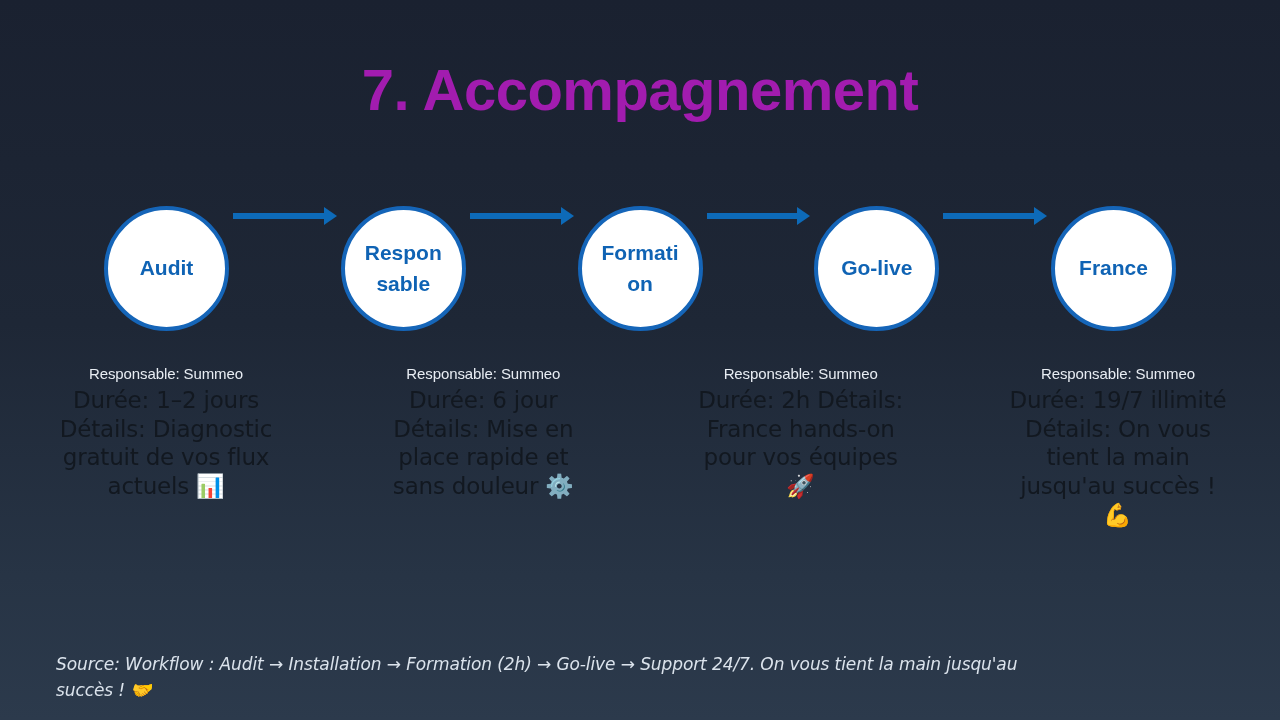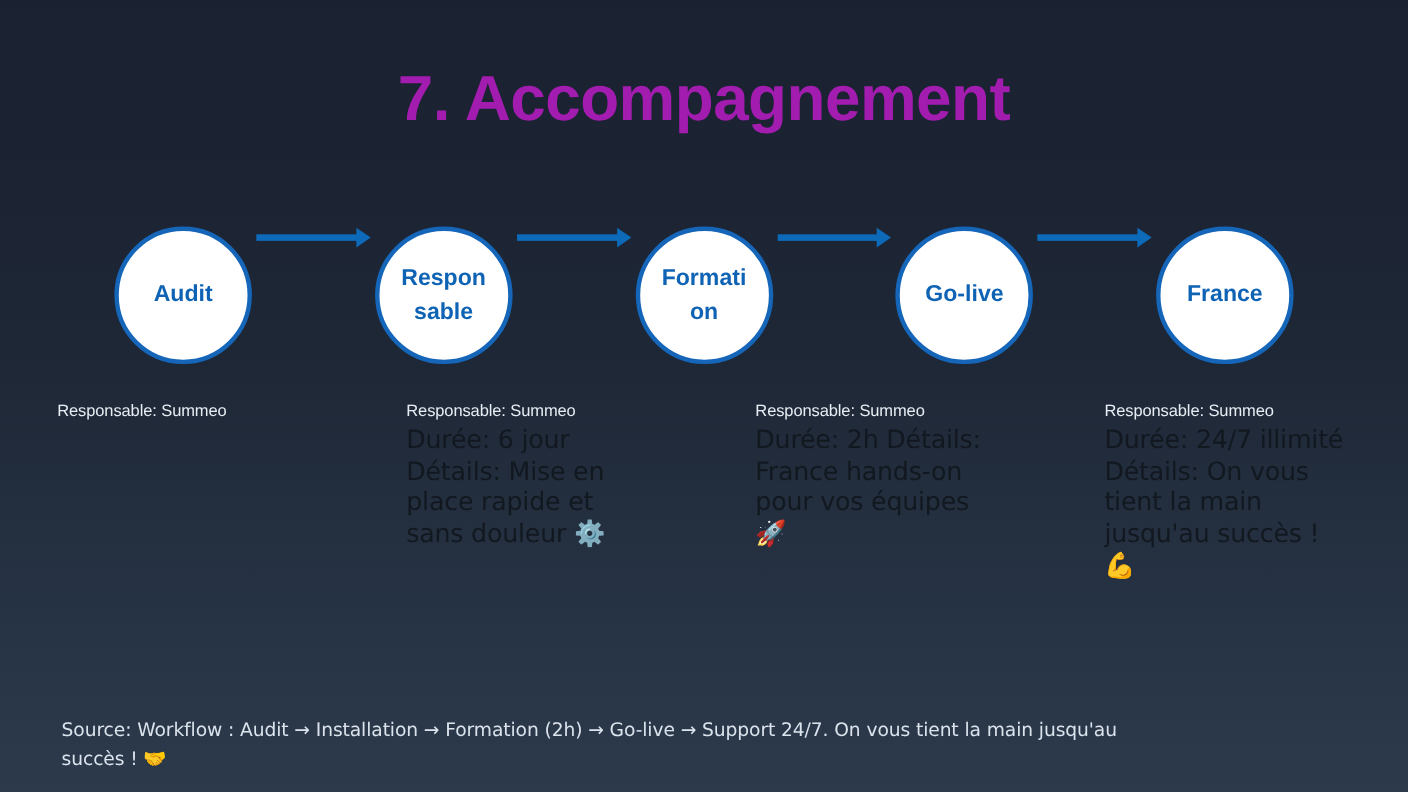--- a/index.html
+++ b/index.html
@@ -95,20 +95,21 @@
     top: 364px;
     left: 52px;
     width: 1180px;
     display: flex;
     justify-content: space-between;
     align-items: flex-start;
   }
   .caption {
     width: 228px;
     flex: 0 0 228px;
+    text-align: center;
   }
   .resp {
     color: #e8edf3;
     font-size: 15px;
     line-height: 1.32;
     letter-spacing: -0.1px;
   }
   .detail {
     color: #121820;
     font-size: 23px;
@@ -119,20 +120,21 @@
   .emoji { font-family: "DejaVu Sans", sans-serif; }
 
   
   .source {
     position: absolute;
     left: 56px;
     top: 652px;
     width: 1000px;
     color: #dbe3ec;
     font-size: 17px;
+    font-style: italic;
     line-height: 1.5;
     letter-spacing: -0.1px;
   }
 </style>
 </head>
 <body>
 
 <div>
 
   <div class="slide-title">7. Accompagnement</div>
@@ -178,35 +180,36 @@
     <div class="node">
       <span class="node-label">France</span>
     </div>
 
   </div>
 
   <div class="captions">
 
     <div class="caption">
       <div class="resp">Responsable: Summeo</div>
+      <div class="detail emoji">Durée: 1–2 jours Détails: Diagnostic gratuit de vos flux actuels 📊</div>
     </div>
 
     <div class="caption">
       <div class="resp">Responsable: Summeo</div>
       <div class="detail emoji">Durée: 6 jour Détails: Mise en place rapide et sans douleur ⚙️</div>
     </div>
 
     <div class="caption">
       <div class="resp">Responsable: Summeo</div>
       <div class="detail emoji">Durée: 2h Détails: France hands-on pour vos équipes 🚀</div>
     </div>
 
 
     <div class="caption">
       <div class="resp">Responsable: Summeo</div>
-      <div class="detail emoji">Durée: 24/7 illimité Détails: On vous tient la main jusqu'au succès ! 💪</div>
+      <div class="detail emoji">Durée: 19/7 illimité Détails: On vous tient la main jusqu'au succès ! 💪</div>
     </div>
 
   </div>
 
   <div class="source emoji">Source: Workflow : Audit → Installation → Formation (2h) → Go-live → Support 24/7. On vous tient la main jusqu'au succès ! 🤝</div>
 
 </div>
 
 </body></html>

